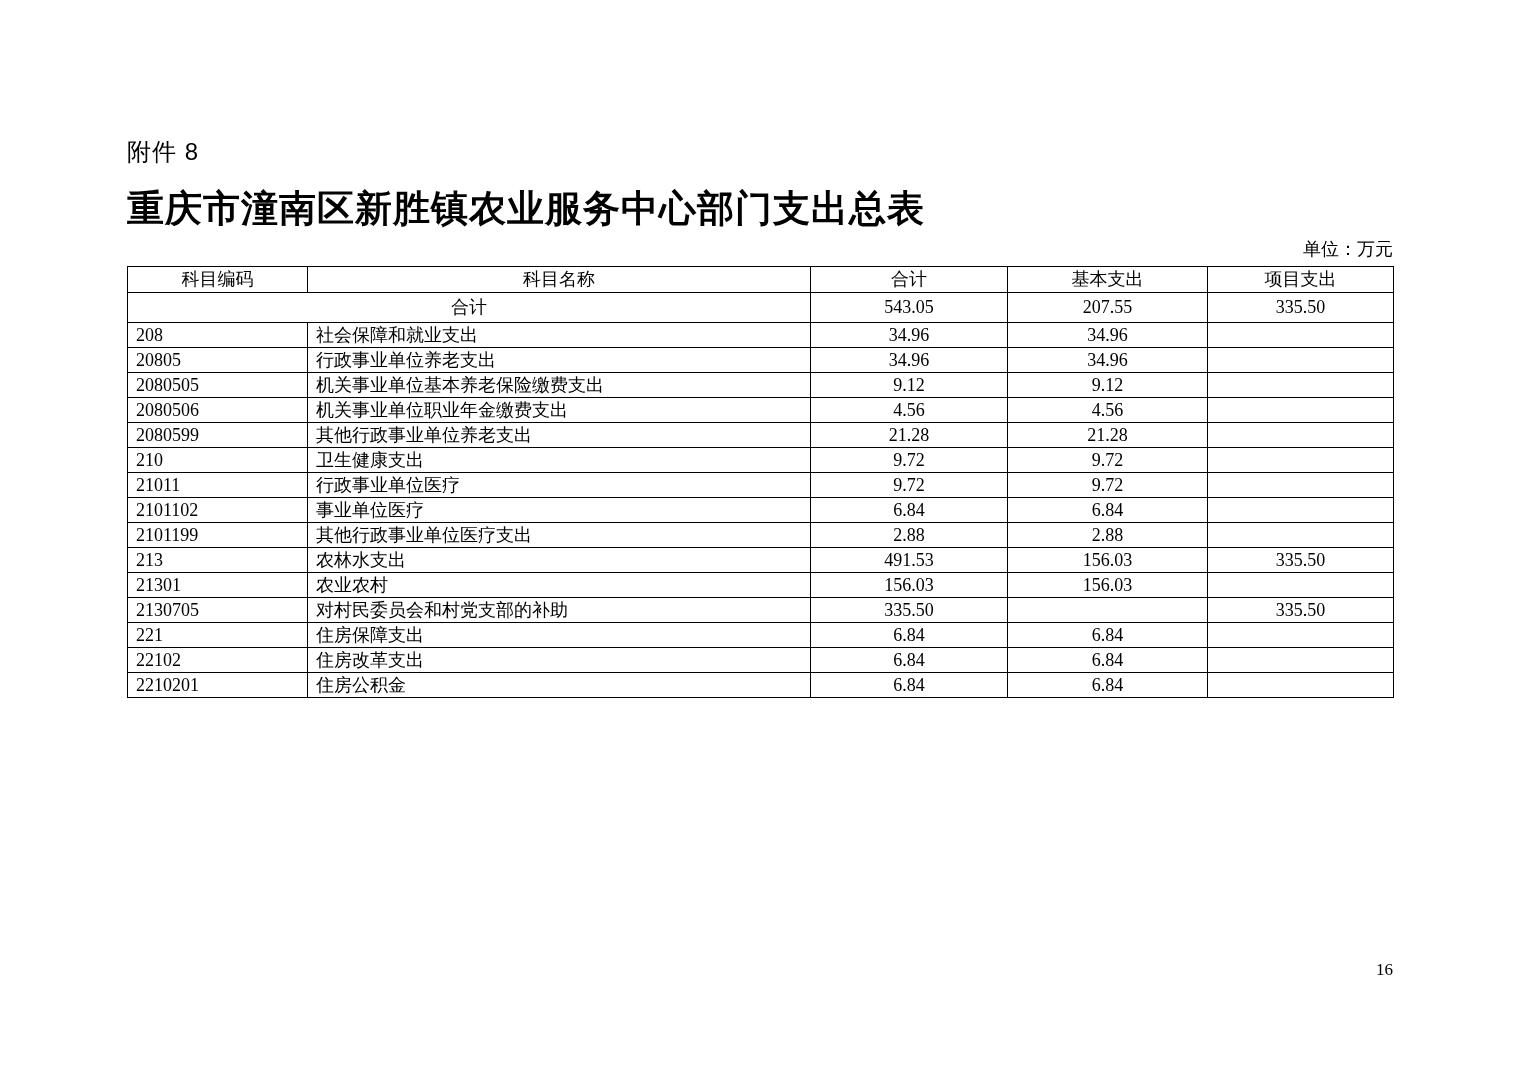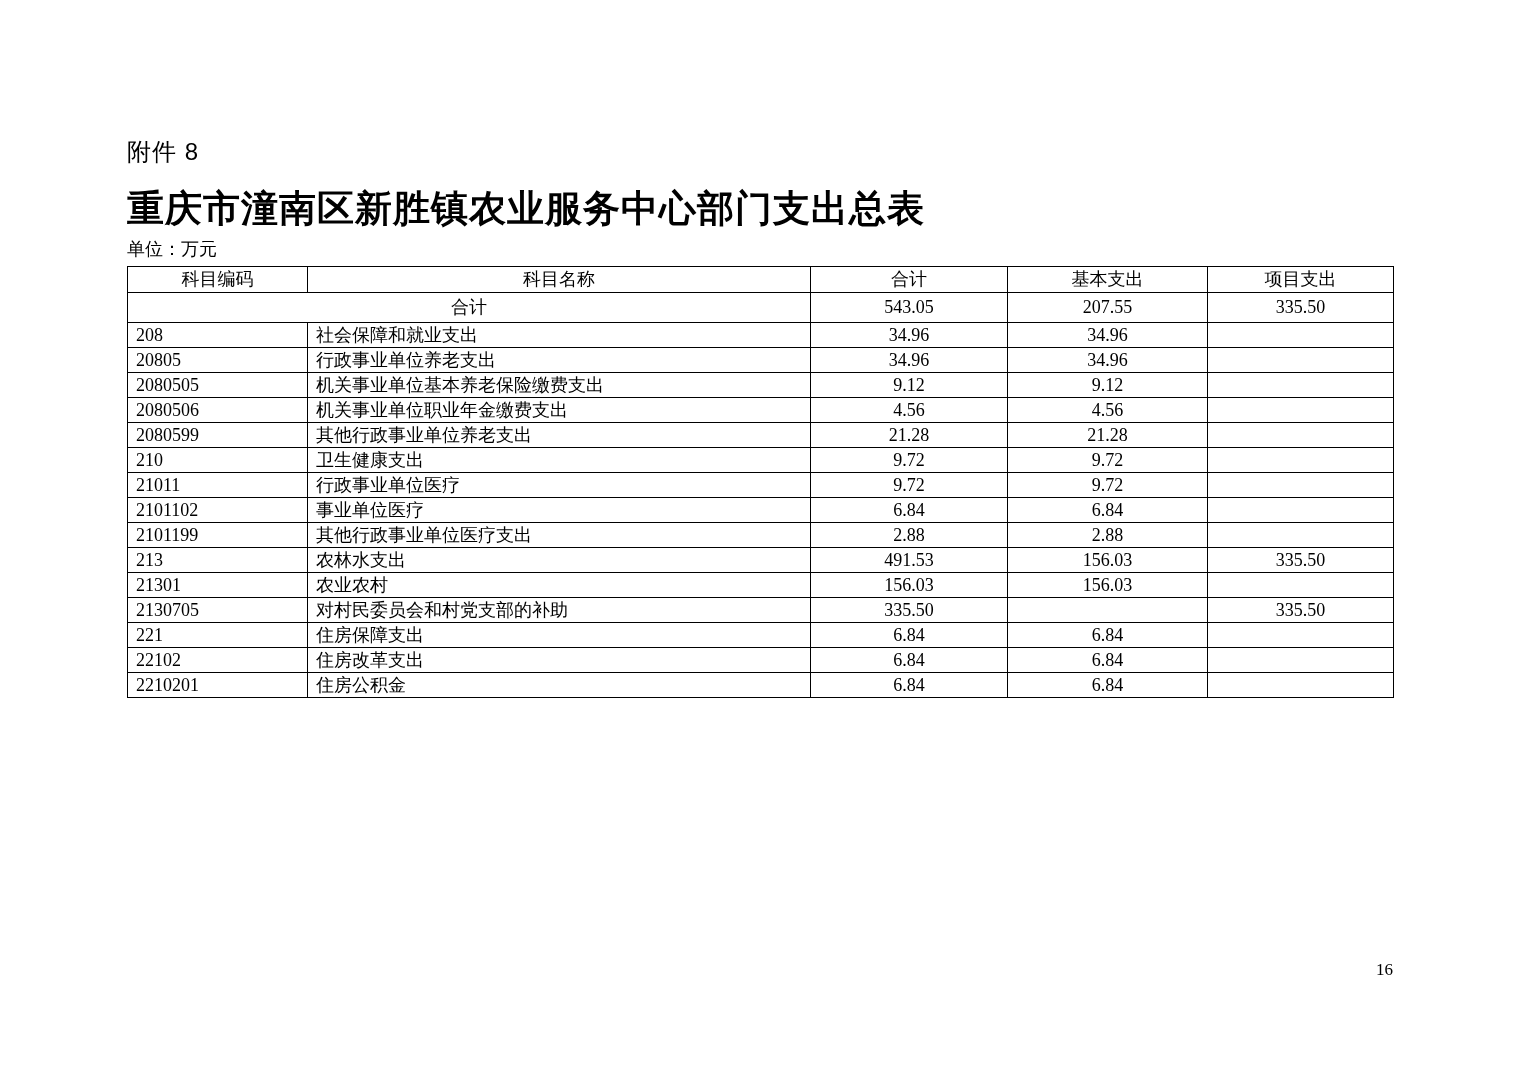--- a/index.html
+++ b/index.html
@@ -30,20 +30,21 @@
     font-weight: 700;
     font-size: 37px;
     letter-spacing: 1px;
     white-space: nowrap;
   }
   .unit-note {
     position: absolute;
     left: 127px;
     top: 237px;
     width: 1266px;
+    text-align: right;
     font-size: 18px;
   }
   table.budget-table {
     position: absolute;
     left: 127px;
     top: 266px;
     width: 1266px;
     border-collapse: collapse;
     table-layout: fixed;
   }

